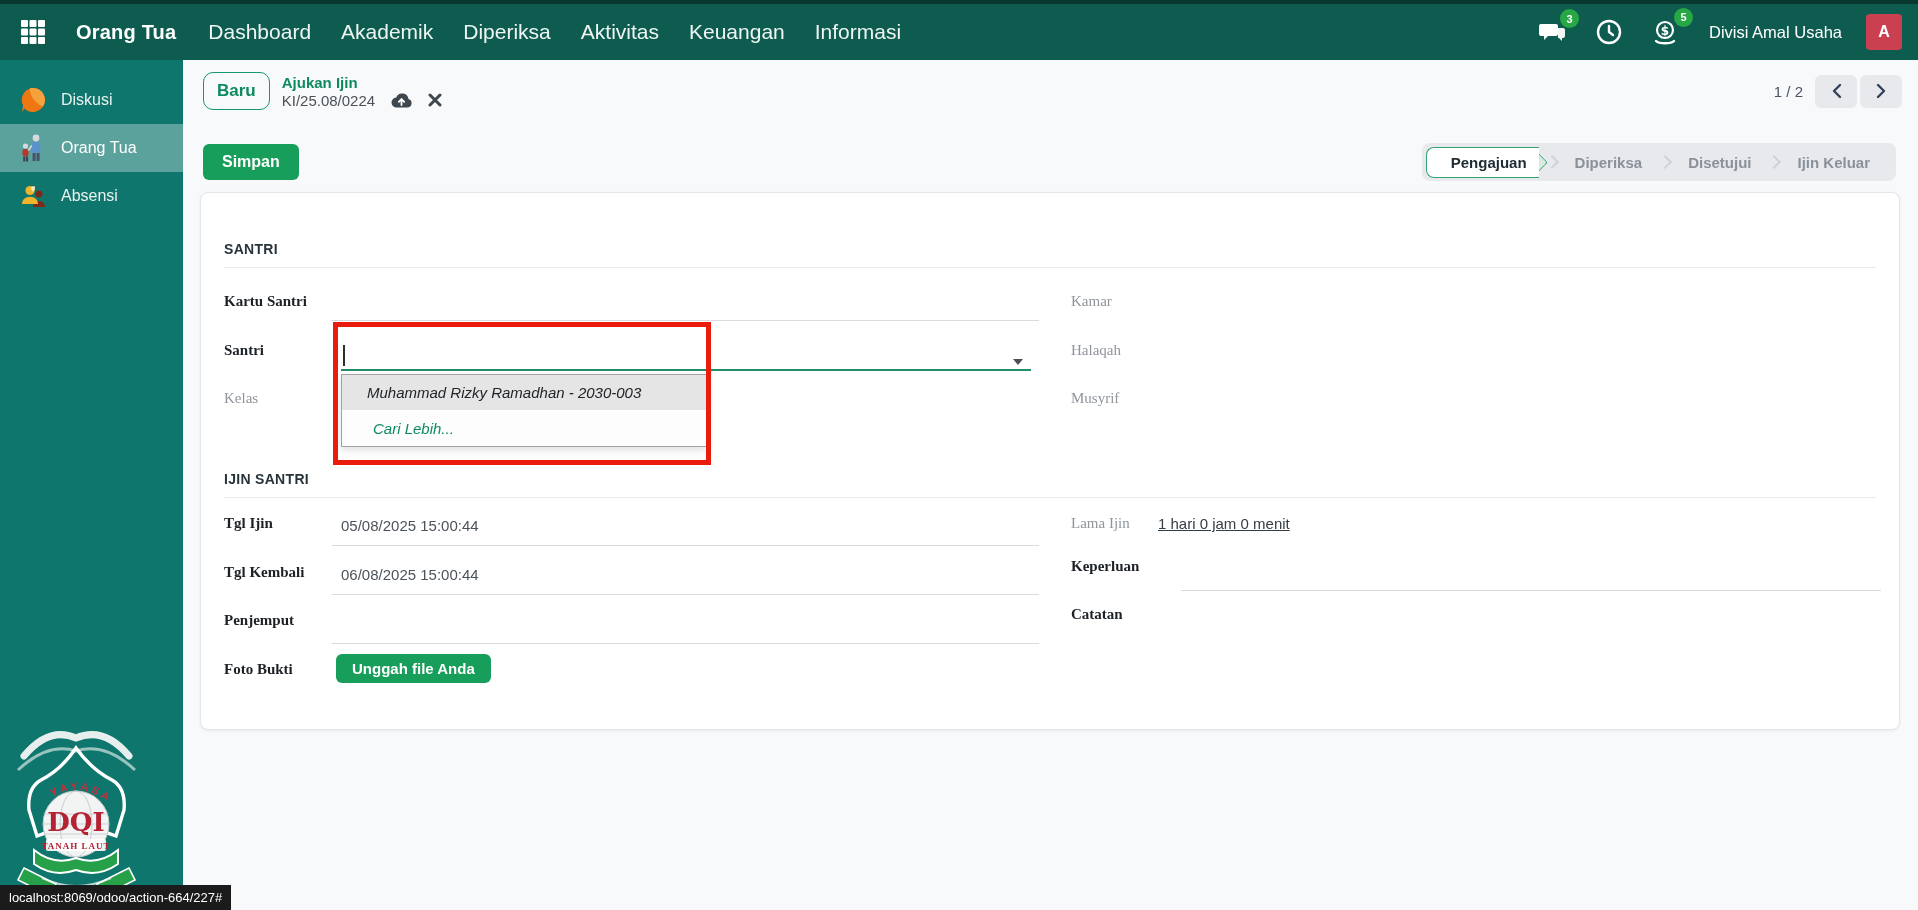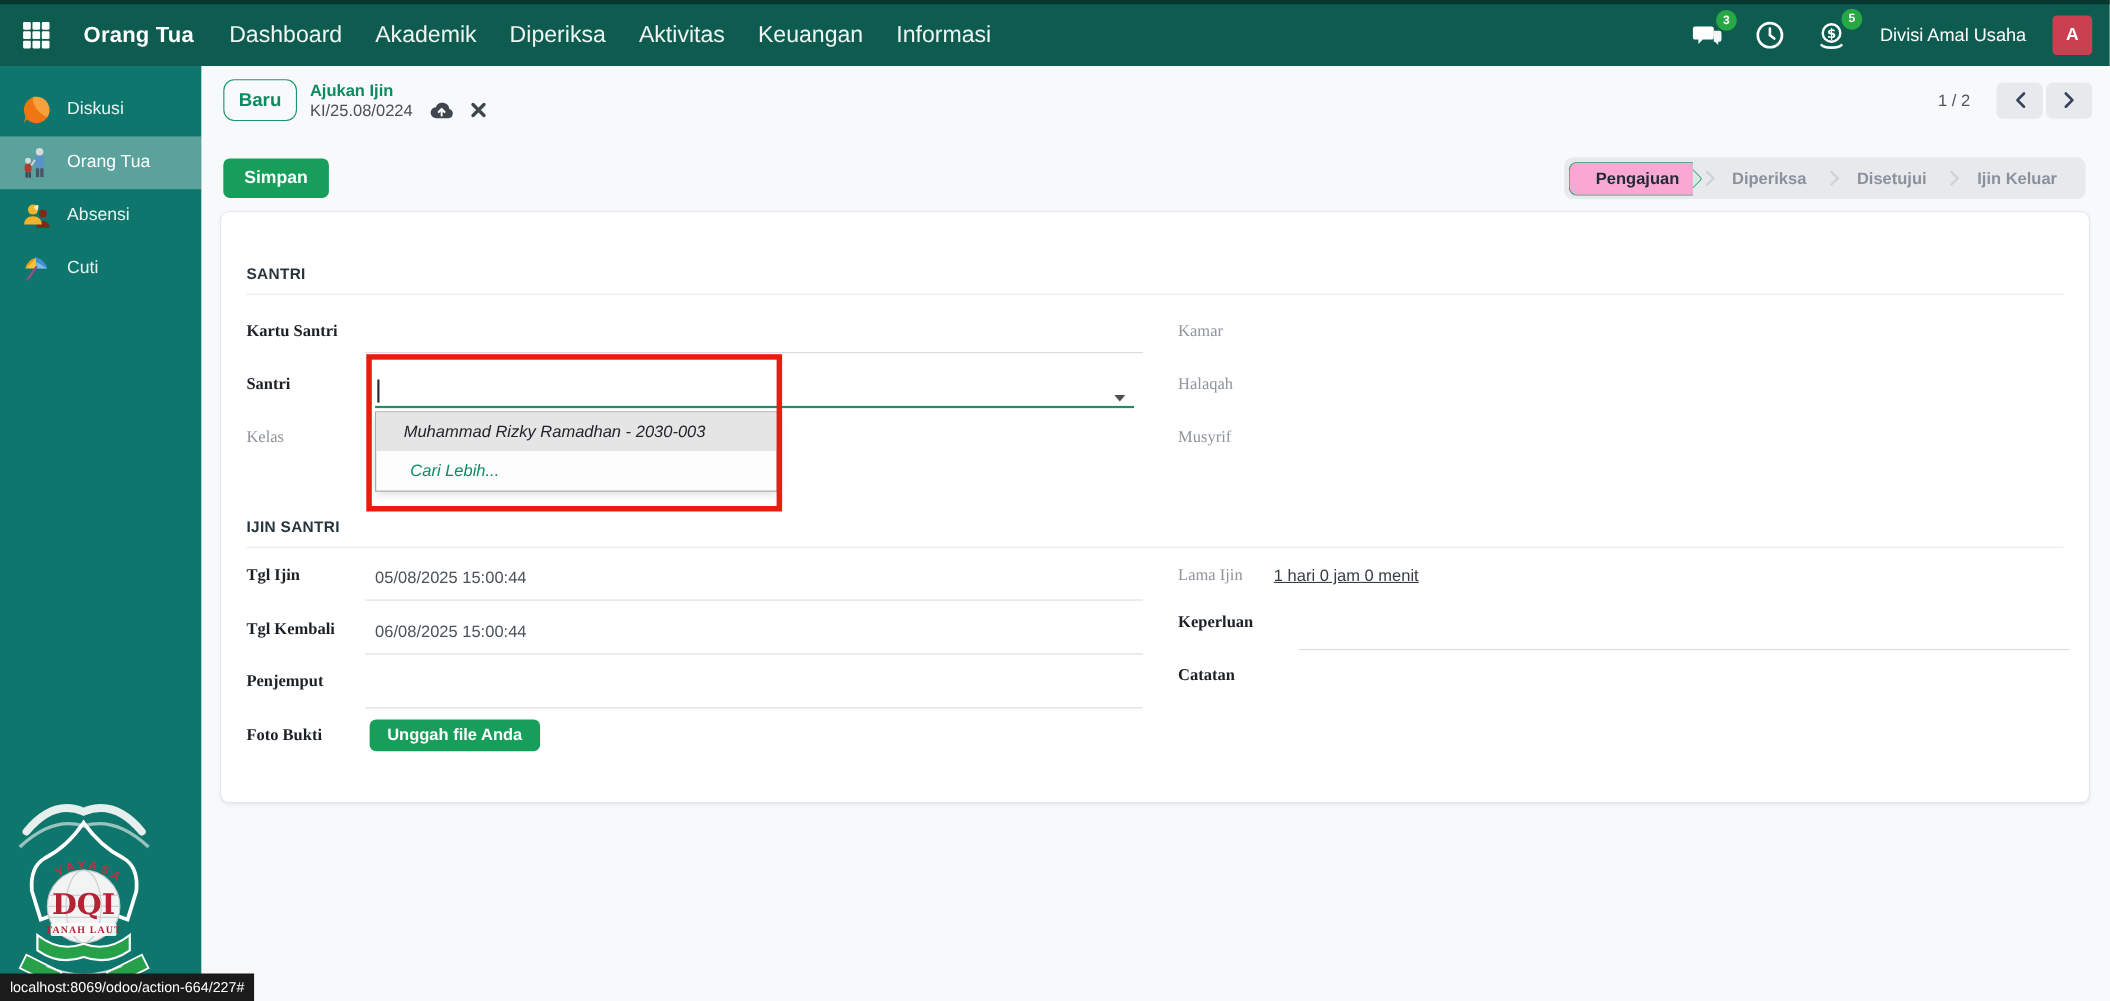--- a/index.html
+++ b/index.html
@@ -38,31 +38,31 @@
     font-size:13px; line-height:25px; padding:0 9px; z-index:40; white-space:nowrap; }
 
   
   .main { position:absolute; left:183px; top:60px; width:1735px; height:850px; background:#f8f9fb; }
   .cp-row1 { position:absolute; left:20px; top:8px; right:16px; height:46px; display:flex; align-items:center; }
   .status-pill { border:1px solid #15996a; border-radius:10px; padding:8px 13px;
     color:#0d8a60; font-size:17px; font-weight:700; background:#fff0; }
   .bc-stack { margin-left:12px; display:flex; flex-direction:column; gap:1px; }
   .bc-parent { color:#0d8a60; font-size:15px; font-weight:700; cursor:pointer; }
   .bc-record { display:flex; align-items:center; gap:15px; color:#4b5257; font-size:15px; }
-  .pager { margin-left:auto; display:flex; align-items:center; gap:24px; }
+  .pager { margin-left:auto; display:flex; align-items:center; gap:12px; }
   .pager-count { color:#4b5563; font-size:15px; }
   .pager-btns { display:flex; gap:3px; }
   .pager-btn { width:42px; height:33px; background:#e7e9ec; border:none; border-radius:6px;
     display:flex; align-items:center; justify-content:center; cursor:pointer; }
   .cp-row2 { position:absolute; left:20px; top:82px; right:22px; height:40px; display:flex; align-items:center; }
   .btn-save { background:#189e5b; color:#fff; border:none; border-radius:6px; padding:9px 19px;
     font-size:16px; font-weight:700; cursor:pointer; font-family:inherit; }
   .steps { margin-left:auto; display:flex; align-items:center; background:#e7e9ed; border-radius:8px;
     padding:0 10px 0 4px; height:38px; }
-  .chip { display:flex; align-items:center; background:#f9a8d4; border:1px solid #35a273; border-right:none;
+  .chip { display:flex; align-items:center; background:#ffffff; border:1px solid #35a273; border-right:none;
     border-radius:8px 0 0 8px; padding:6px 12px 6px 24px; color:#1e2b33; font-size:15px; font-weight:700;
     height:31px; cursor:pointer; position:relative; z-index:2;text-align:center; }
   .chip-arrow { width:15px; height:15px; transform:rotate(45deg); background:#d8ebe0;
     border-top:1px solid #35a273; border-right:1px solid #35a273; margin-left:-9px; border-radius:0 3px 0 0; z-index:1; }
   .step { color:#8b919a; font-size:15px; font-weight:600; padding:0 16px; cursor:pointer; }
   .sep { width:10px; height:10px; transform:rotate(45deg); border-top:2px solid #cdd2d8;
     border-right:2px solid #cdd2d8; margin:0 2px; }
 
   
   .sheet { position:absolute; left:17px; top:132px; width:1700px; height:538px; background:#fff;
@@ -180,32 +180,20 @@
         <svg width="28" height="28" viewBox="0 0 28 28">
           <circle cx="20" cy="12" r="3.6" fill="#7e2a1a"></circle>
           <path d="M14 25c0-3.6 2.7-6 6-6s6 2.4 6 6z" fill="#7e2a1a"></path>
           <circle cx="11" cy="8.5" r="4.6" fill="#f0b32c"></circle>
           <path d="M11.5 6.5a4.6 4.6 0 0 1 4-2.4 4.6 4.6 0 0 1-1.6 5.6z" fill="#fde9c0"></path>
           <path d="M3 22c0-4.4 3.4-7.3 8-7.3s8 2.9 8 7.3z" fill="#f0b32c"></path>
         </svg>
       </span>
       <span>Absensi</span>
     </div>
-    <div class="side-item">
-      <span class="side-icon">
-        <svg width="28" height="28" viewBox="0 0 28 28">
-          <path d="M14 4 L4 14 A14 14 0 0 1 14 4z" fill="#f39c12"></path>
-          <path d="M14 4 L4 14 L14 14z" fill="#f7c331"></path>
-          <path d="M14 4 L14 14 L24 14 A14 14 0 0 0 14 4z" fill="#3f8fd2"></path>
-          <path d="M14 8 L14 14 L24 14z" fill="#7db8e8"></path>
-          <path d="M14 13 L6 24" stroke="#8e4f8f" stroke-width="2.2" stroke-linecap="round"></path>
-        </svg>
-      </span>
-      <span>Cuti</span>
-    </div>
 
     <svg class="side-logo" viewBox="0 0 145 180">
       <path d="M20 38 Q45 8 72 20 Q100 8 125 38" fill="none" stroke="#f3f6f4" stroke-width="7" stroke-linecap="round" opacity=".95"></path>
       <path d="M14 52 Q44 24 72 33 Q101 24 131 52" fill="none" stroke="#f3f6f4" stroke-width="3" opacity=".6"></path>
       <path d="M72 30 Q88 52 108 62 Q122 70 120 92 L112 118 Q72 102 33 118 L25 92 Q23 70 37 62 Q57 52 72 30 Z" fill="none" stroke="#ffffff" stroke-width="3.4"></path>
       <path id="arcYayasan" d="M42 84 Q72 60 103 84" fill="none"></path>
       <text font-size="11" font-weight="bold" fill="#c03040" letter-spacing="3" font-family="'Liberation Sans',sans-serif">
         <textPath href="#arcYayasan" startOffset="8">YAYASAN</textPath>
       </text>
       <circle cx="72" cy="106" r="33" fill="#f2f3f3"></circle>

